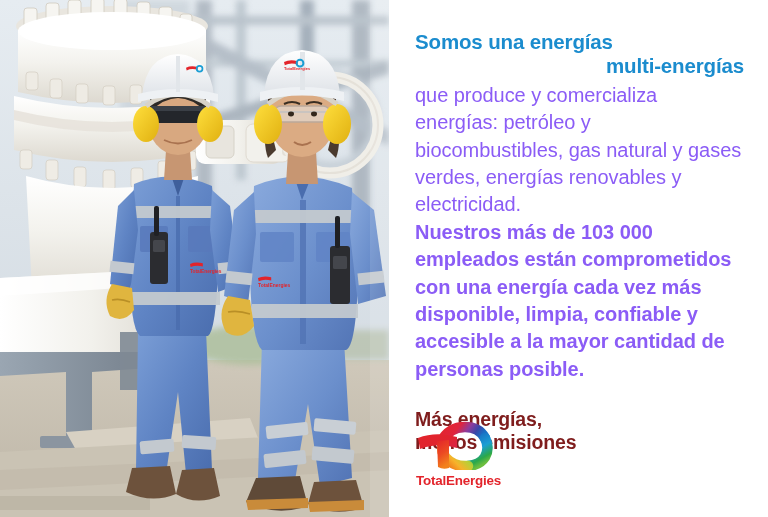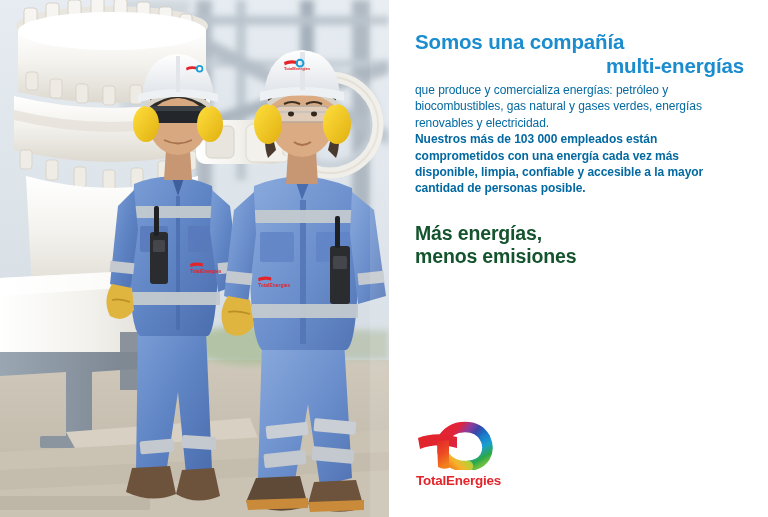--- a/index.html
+++ b/index.html
@@ -42,29 +42,29 @@
   .headline {
     color: #1b8cce;
     font-size: 20.5px;
     font-weight: bold;
     line-height: 1.19;
     letter-spacing: -0.15px;
     margin: 0 0 3px 0;
   }
   .headline .l2 { display: block; text-align: right; }
   .body-par {
-    color: #0369a1;
-    font-size: 12px;
+    color: #8b5cf6;
+    font-size: 20px;
     line-height: 1.37;
     margin: 0;
     letter-spacing: -0.05px;
   }
   .par-gap { margin-top: 0; font-weight: bold; }
   .tagline {
-    color: #14532d;
+    color: #7f1d1d;
     font-size: 19.5px;
     font-weight: bold;
     line-height: 1.2;
     letter-spacing: -0.15px;
     margin: 25px 0 0 0;
   }
   .tagline .l2 { display: block; }
 
   
   .logo-block {
@@ -371,21 +371,21 @@
         </g>
       </g>
 
       <rect x="370" y="0" width="19" height="517" fill="#ffffff" opacity="0.12"></rect>
     </svg>
   </div>
 
   <div class="text-panel">
 
     <h1 class="headline">
-      <span>Somos una compañía</span>
+      <span>Somos una energías</span>
       <span class="l2">multi-energías</span>
     </h1>
 
     <p class="body-par">que produce y comercializa energías: petróleo y biocombustibles, gas natural y gases verdes, energías renovables y electricidad.</p>
     <p class="body-par par-gap">Nuestros más de 103 000 empleados están comprometidos con una energía cada vez más disponible, limpia, confiable y accesible a la mayor cantidad de personas posible.</p>
 
     <h2 class="tagline">
       <span>Más energías,</span>
       <span class="l2">menos emisiones</span>
     </h2>

